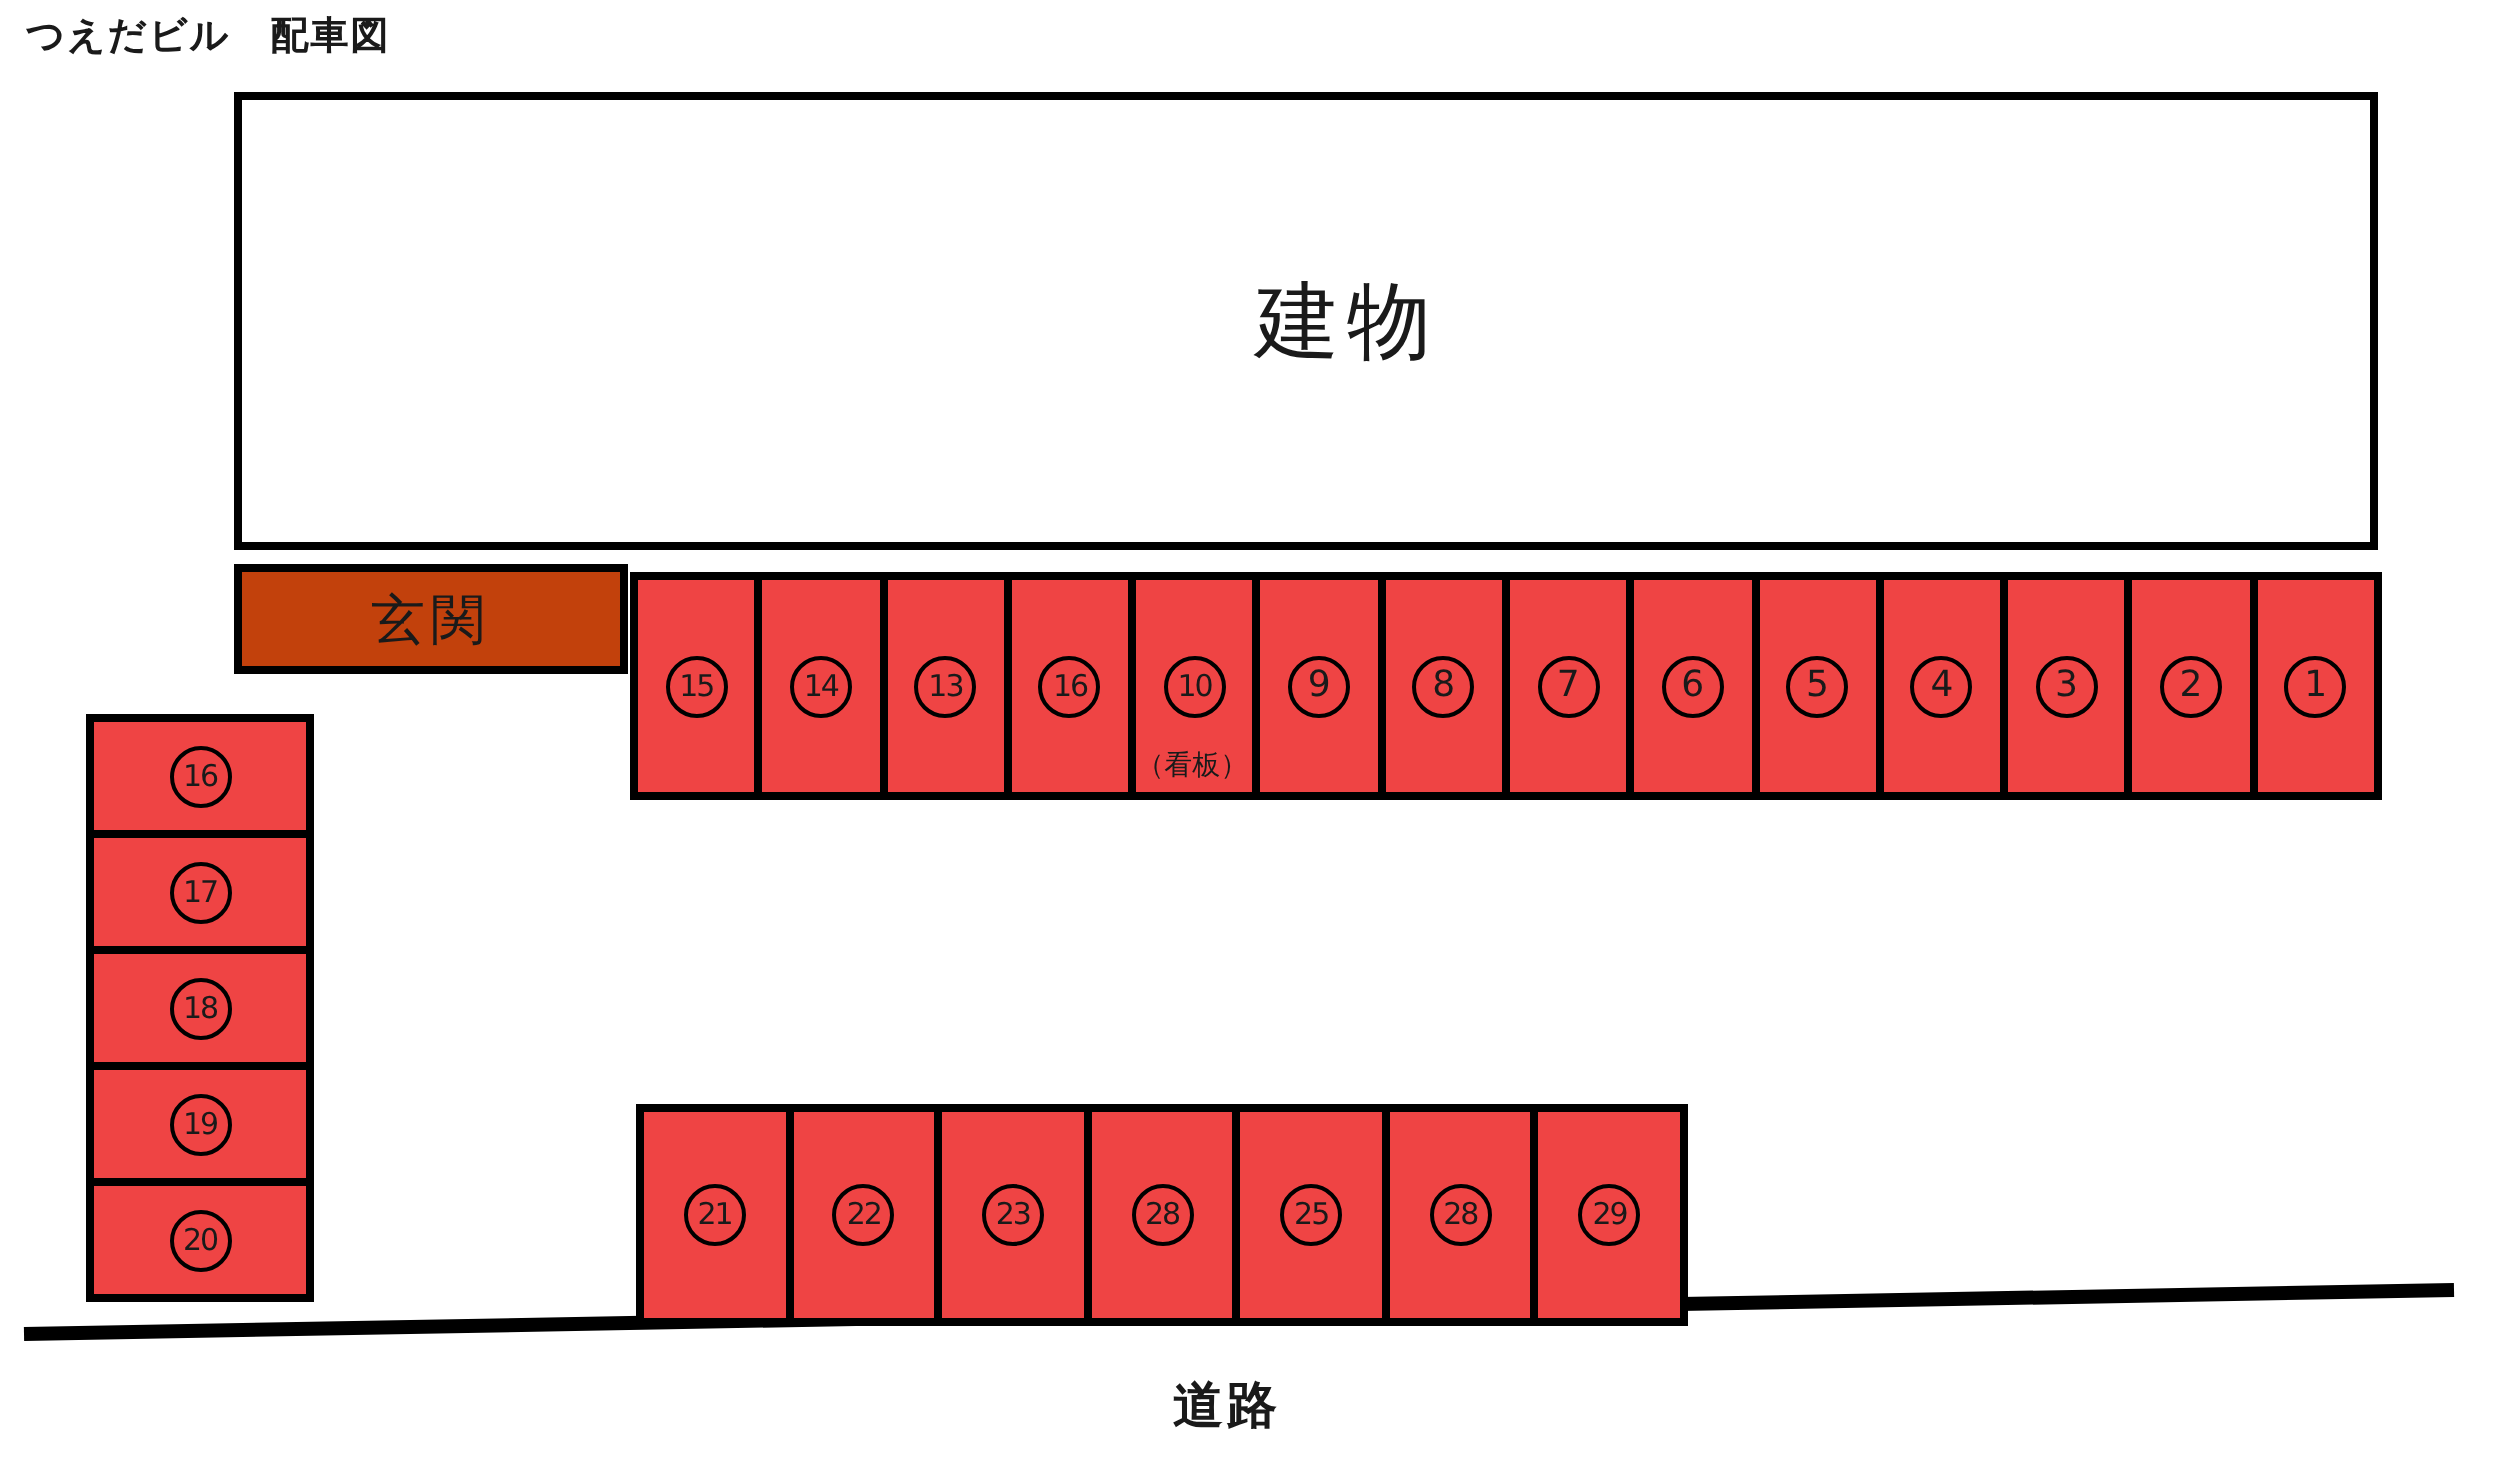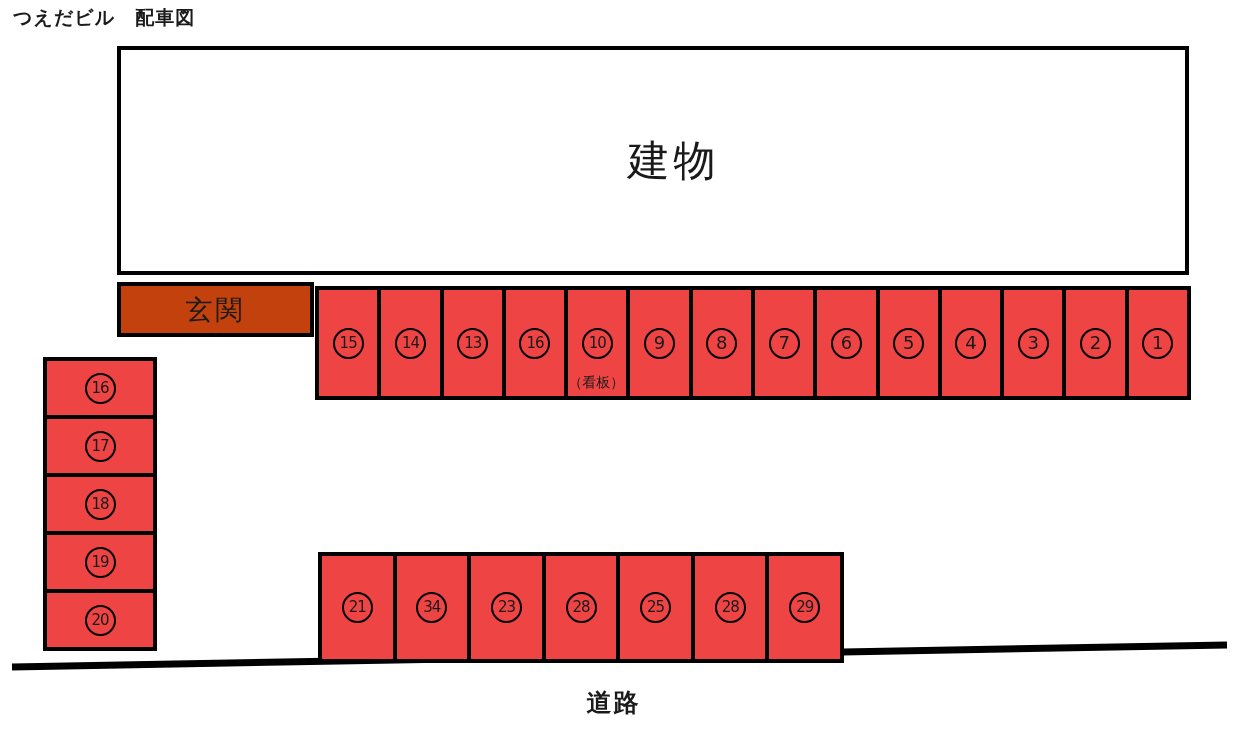--- a/index.html
+++ b/index.html
@@ -206,21 +206,21 @@
       <div class="stall">
         <span class="circ two">20</span>
       </div>
     </div>
 
   <div class="row bottom-row">
       <div class="stall">
         <span class="circ two">21</span>
       </div>
       <div class="stall">
-        <span class="circ two">34</span>
+        <span class="circ two">22</span>
       </div>
       <div class="stall">
         <span class="circ two">23</span>
       </div>
       <div class="stall">
         <span class="circ two">28</span>
       </div>
       <div class="stall">
         <span class="circ two">25</span>
       </div>

